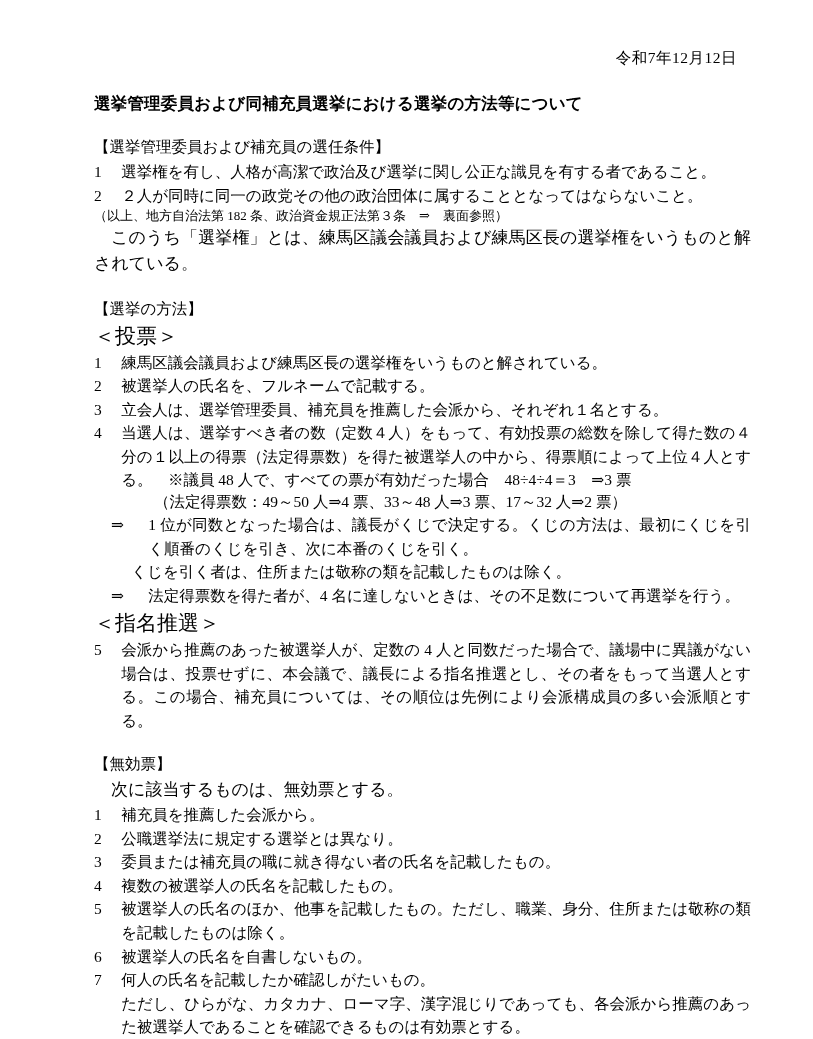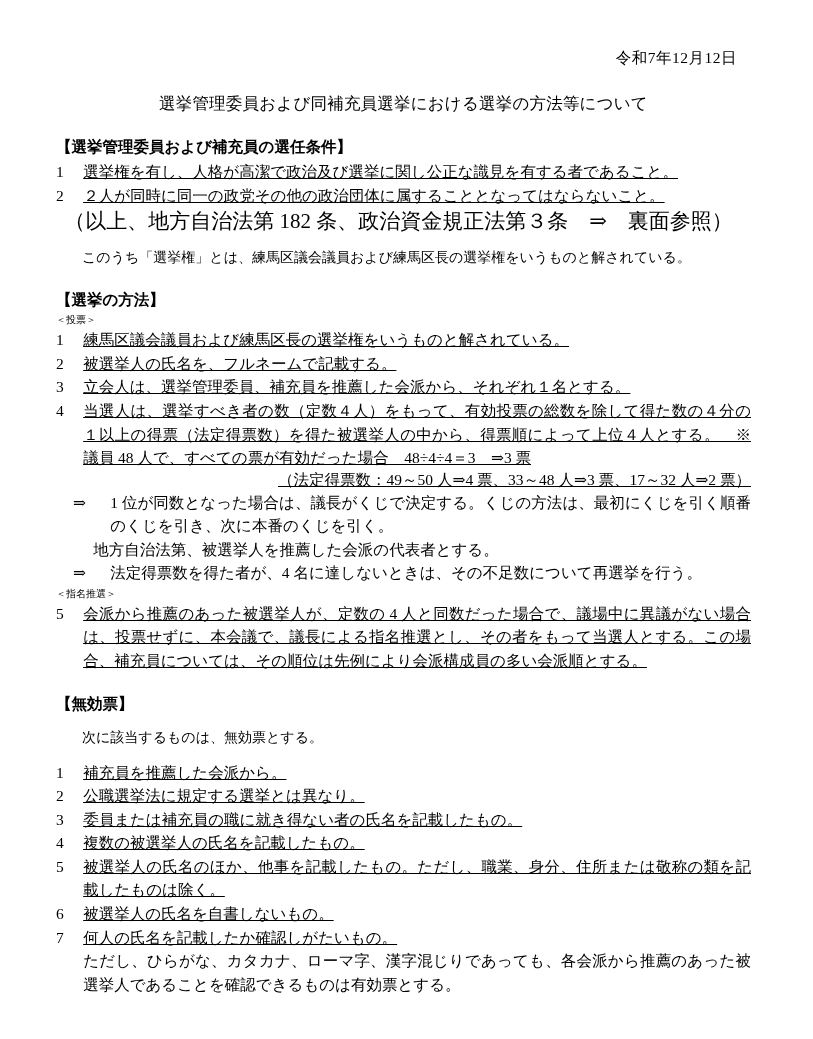--- a/index.html
+++ b/index.html
@@ -12,82 +12,80 @@
     height: 1039px;
     font-family: "Liberation Serif", "DejaVu Serif", serif;
     color: #000000;
     position: relative;
     overflow: hidden;
   }
   .page {
     box-sizing: border-box;
     width: 813px;
     height: 1024px;
-    padding: 40px 62px 0 56px;
+    padding: 40px 62px 0 94px;
     position: relative;
   }
   .date-line {
     text-align: right;
     font-size: 15.5px;
     letter-spacing: 0.5px;
     margin: 8px 14px 0 0;
   }
   .doc-title {
-    text-align: center;
-    font-weight: normal;
+    text-align: left;
+    font-weight: bold;
     font-size: 16.5px;
     margin-top: 24px;
     letter-spacing: 0.2px;
   }
   .section-heading {
-    font-weight: bold;
+    font-weight: normal;
     font-size: 15.5px;
     margin-top: 22px;
     margin-bottom: 2px;
   }
   .sub-heading {
-    font-size: 10px;
+    font-size: 21px;
     margin-top: 2px;
     margin-bottom: 1px;
   }
   .para {
-    font-size: 14px;
-    line-height: 1.52;
-    margin: 12px;
+    font-size: 17px;
+    line-height: 1.52;
+    margin: 0;
   }
   .indent1 {
     text-indent: 1em;
   }
   .numbered {
     display: flex;
     font-size: 15.5px;
     line-height: 1.52;
   }
   .numbered .num {
     width: 1.75em;
     flex: 0 0 1.75em;
   }
   .numbered .txt {
     flex: 1;
-    text-decoration: underline;
   }
   .just {
     text-align: justify;
     text-justify: inter-ideograph;
   }
   .right-ish {
-    text-align: center;
-    font-size: 21px;
+    text-align: left;
+    font-size: 13px;
     padding-right: 10px;
   }
   .center-ish {
-    text-align: right;
+    text-align: left;
     font-size: 15.5px;
     padding-left: 60px;
-    text-decoration: underline;
   }
   .arrow-item {
     display: flex;
     font-size: 15.5px;
     line-height: 1.52;
     padding-left: 1.1em;
   }
   .arrow-item .num {
     width: 2.4em;
     flex: 0 0 2.4em;
@@ -144,21 +142,21 @@
     <span class="num">4</span>
     <span class="txt just">当選人は、選挙すべき者の数（定数４人）をもって、有効投票の総数を除して得た数の４分の１以上の得票（法定得票数）を得た被選挙人の中から、得票順によって上位４人とする。　※議員 48 人で、すべての票が有効だった場合　48÷4÷4＝3　⇒3 票</span>
   </div>
 
   <div class="center-ish">（法定得票数：49～50 人⇒4 票、33～48 人⇒3 票、17～32 人⇒2 票）</div>
 
   <div class="arrow-item">
     <span class="num">⇒</span>
     <span class="txt just">1 位が同数となった場合は、議長がくじで決定する。くじの方法は、最初にくじを引く順番のくじを引き、次に本番のくじを引く。</span>
   </div>
-  <div class="hang-sub just">地方自治法第、被選挙人を推薦した会派の代表者とする。</div>
+  <div class="hang-sub just">くじを引く者は、住所または敬称の類を記載したものは除く。</div>
 
   <div class="arrow-item">
     <span class="num">⇒</span>
     <span class="txt just">法定得票数を得た者が、4 名に達しないときは、その不足数について再選挙を行う。</span>
   </div>
 
   <div class="sub-heading">＜指名推選＞</div>
 
   <div class="numbered">
     <span class="num">5</span>

